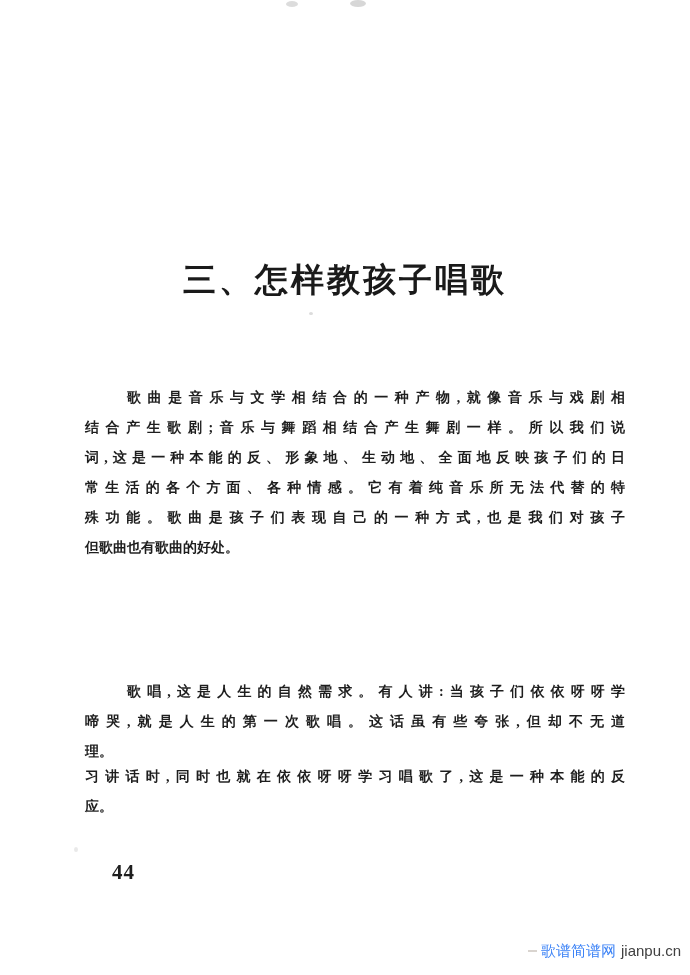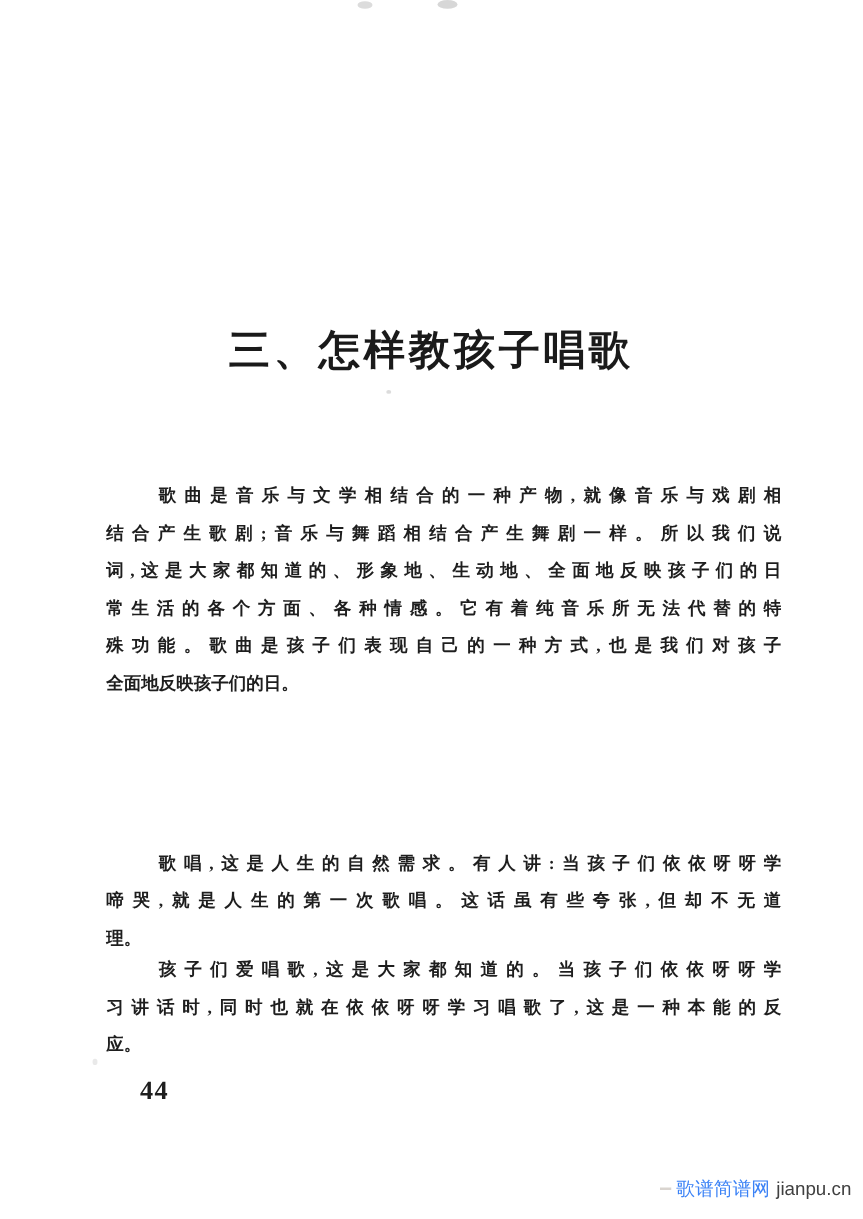--- a/index.html
+++ b/index.html
@@ -69,35 +69,34 @@
   <div class="artifact a2"></div>
   <div class="artifact a3"></div>
   <div class="artifact a4"></div>
   <div class="artifact a5"></div>
 
   <h1 class="chapter-title">三、怎样教孩子唱歌</h1>
 
   <section class="para p1">
     <div class="line indent">歌曲是音乐与文学相结合的一种产物,就像音乐与戏剧相</div>
     <div class="line">结合产生歌剧;音乐与舞蹈相结合产生舞剧一样。所以我们说</div>
-    <div class="line">词,这是大家都知道的、形象地、生动地、全面地反映孩子们的日</div>
+    <div class="line">词,这是一种本能的反、形象地、生动地、全面地反映孩子们的日</div>
     <div class="line">常生活的各个方面、各种情感。它有着纯音乐所无法代替的特</div>
     <div class="line">殊功能。歌曲是孩子们表现自己的一种方式,也是我们对孩子</div>
-    <div class="line last">全面地反映孩子们的日。</div>
+    <div class="line last">但歌曲也有歌曲的好处。</div>
   </section>
 
 
   <section class="para p2">
     <div class="line indent">歌唱,这是人生的自然需求。有人讲:当孩子们依依呀呀学</div>
     <div class="line">啼哭,就是人生的第一次歌唱。这话虽有些夸张,但却不无道</div>
     <div class="line last">理。</div>
   </section>
 
   <section class="para p3">
-    <div class="line indent">孩子们爱唱歌,这是大家都知道的。当孩子们依依呀呀学</div>
     <div class="line">习讲话时,同时也就在依依呀呀学习唱歌了,这是一种本能的反</div>
     <div class="line last">应。</div>
   </section>
 
   <div class="page-number">44</div>
 
   <div class="watermark">
     <span class="wm-name">歌谱简谱网</span><span class="wm-url">jianpu.cn</span>
   </div>
 

